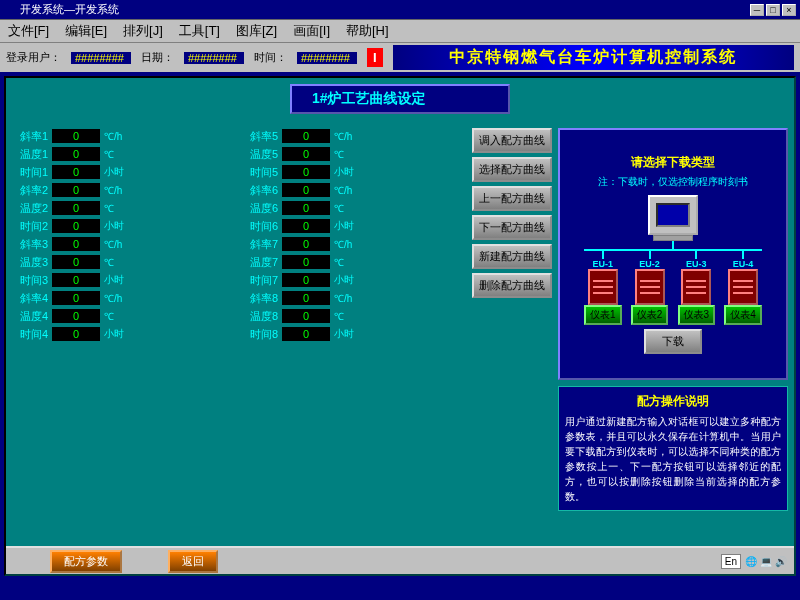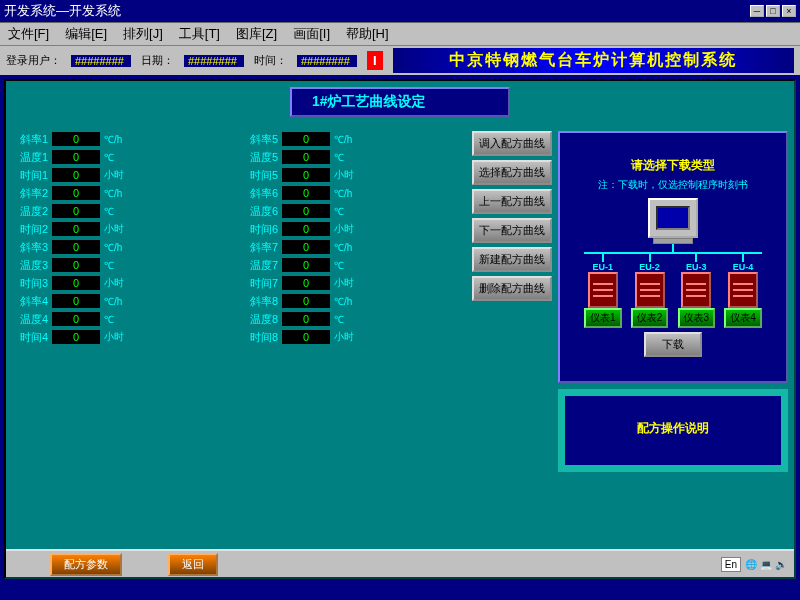--- a/index.html
+++ b/index.html
@@ -17,21 +17,21 @@
     .title-bar {
       background: #000080;
       color: #fff;
       font-size: 12px;
       padding: 2px 4px;
       display: flex;
       align-items: center;
       justify-content: space-between;
       border-bottom: 1px solid #666;
     }
-    .title-bar-left { color: #fff; font-size: 13px; }
+    .title-bar-left { color: #fff; font-size: 11px; margin-left: 16px; }
     .title-bar-right { display: flex; gap: 2px; }
     .title-btn {
       background: #c0c0c0;
       color: #000;
       width: 14px;
       height: 12px;
       font-size: 9px;
       display: flex;
       align-items: center;
       justify-content: center;
@@ -281,22 +281,22 @@
       border: 2px outset #e0e0e0;
       font-size: 11px;
       padding: 3px 16px;
       cursor: pointer;
       font-family: 'SimHei', 'Microsoft YaHei', Arial, sans-serif;
     }
 
     
     .desc-box {
       background: #000080;
-      border: 7px solid #14b8a6;
-      padding: 24px;
+      border: 1px solid #14b8a6;
+      padding: 6px;
       color: #fff;
     }
     .desc-title {
       color: #ffff00;
       font-size: 12px;
       font-weight: bold;
       text-align: center;
       margin-bottom: 4px;
     }
     .desc-text {
@@ -603,20 +603,21 @@
           </div>
         </div>
 
         <div class="download-btn-row">
           <button class="download-btn">下载</button>
         </div>
       </div>
 
       <div class="desc-box">
         <div class="desc-title">配方操作说明</div>
+        <div class="desc-text">用户通过新建配方输入对话框可以建立多种配方参数表，并且可以永久保存在计算机中。当用户要下载配方到仪表时，可以选择不同种类的配方参数按上一、下一配方按钮可以选择邻近的配方，也可以按删除按钮删除当前选择的配方参数。</div>
       </div>
     </div>
   </div>
 
   <div class="bottom-bar">
     <button class="bottom-btn">配方参数</button>
     <button class="bottom-btn">返回</button>
     <div class="bottom-right">
       <span class="lang-indicator">En</span>
       <span>🌐 💻 🔊</span>

